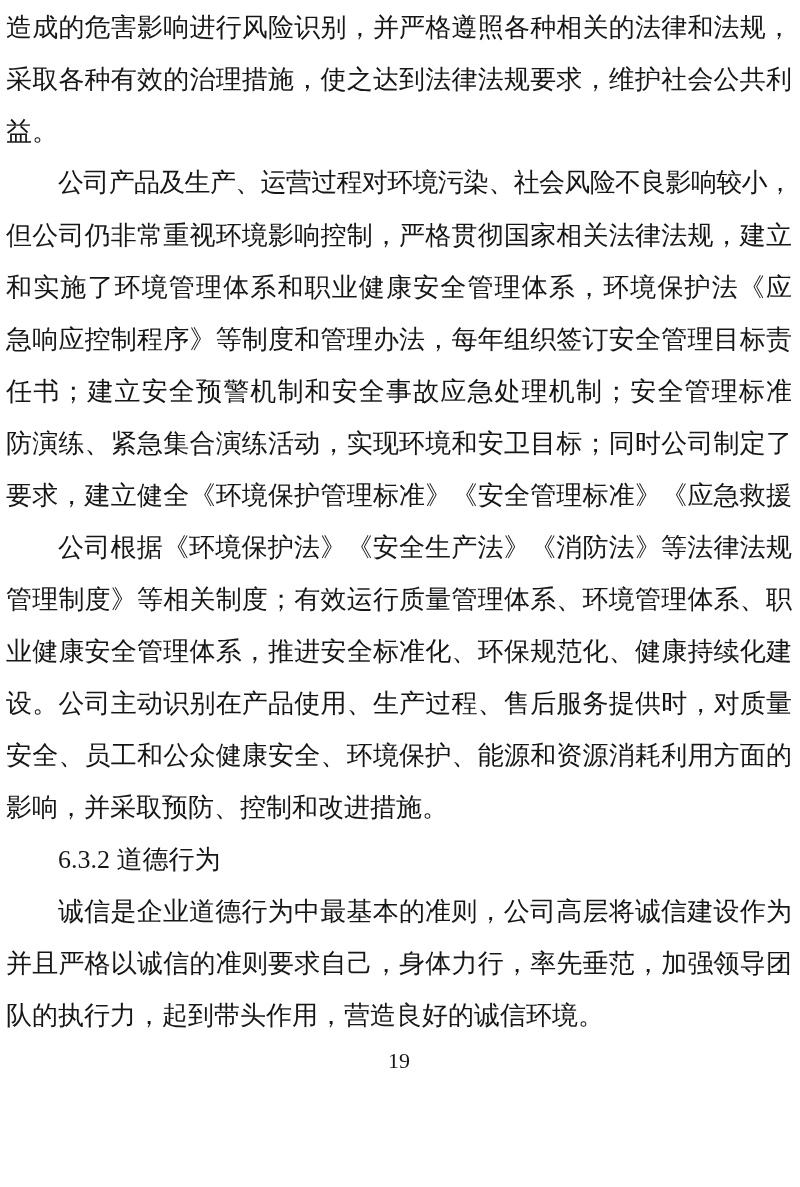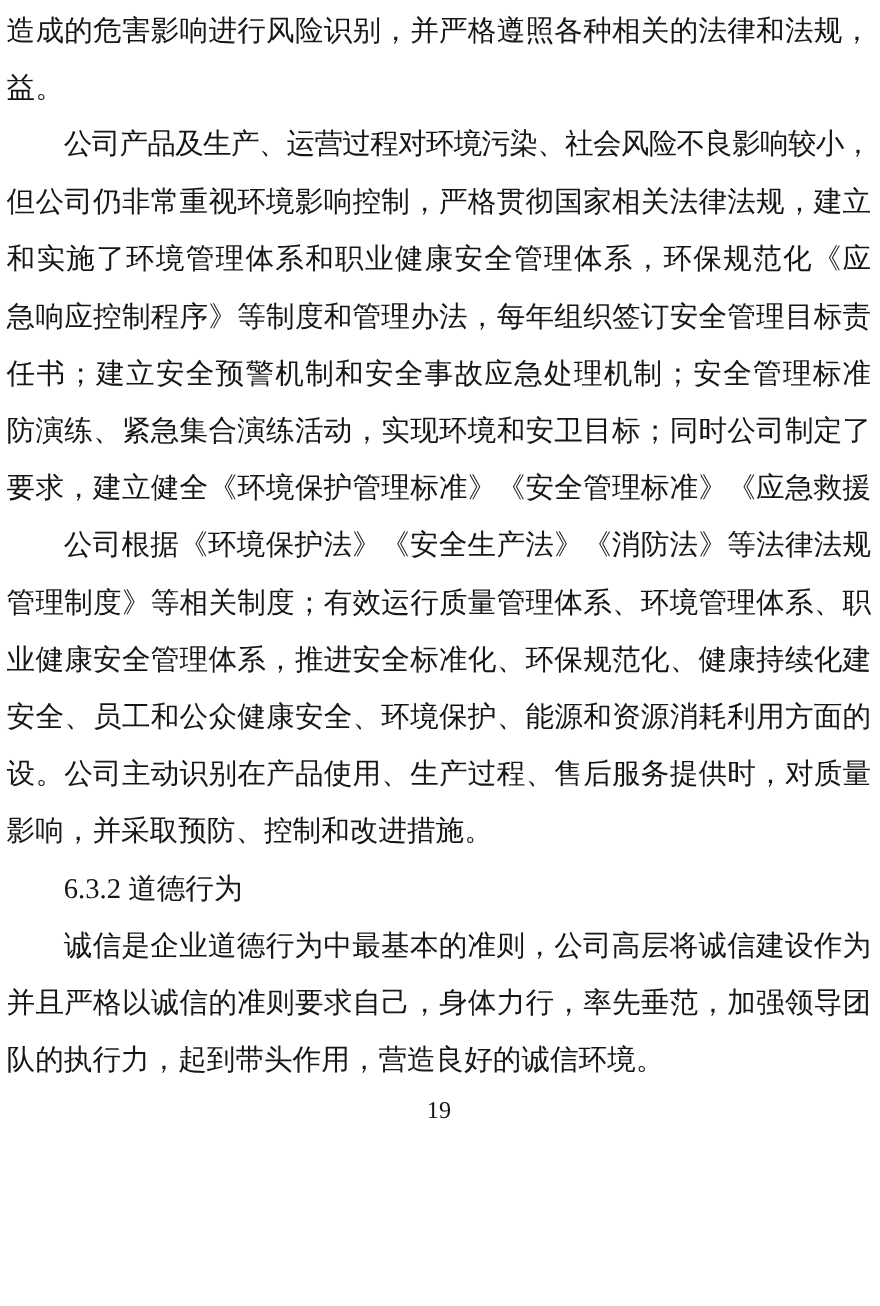--- a/index.html
+++ b/index.html
@@ -46,32 +46,33 @@
     text-align: right;
     text-align-last: center;
     font-size: 22px;
   }
 </style>
 </head>
 <body>
 
 <div class="page">
   <div class="line">造成的危害影响进行风险识别，并严格遵照各种相关的法律和法规，</div>
+  <div class="line">采取各种有效的治理措施，使之达到法律法规要求，维护社会公共利</div>
   <div class="line end">益。</div>
   <div class="line indent tight">公司产品及生产、运营过程对环境污染、社会风险不良影响较小，</div>
   <div class="line">但公司仍非常重视环境影响控制，严格贯彻国家相关法律法规，建立</div>
-  <div class="line">和实施了环境管理体系和职业健康安全管理体系，环保规范化《应</div>
+  <div class="line">和实施了环境管理体系和职业健康安全管理体系，环境保护法《应</div>
   <div class="line">急响应控制程序》等制度和管理办法，每年组织签订安全管理目标责</div>
   <div class="line">任书；建立安全预警机制和安全事故应急处理机制；安全管理标准</div>
   <div class="line">防演练、紧急集合演练活动，实现环境和安卫目标；同时公司制定了</div>
   <div class="line">要求，建立健全《环境保护管理标准》《安全管理标准》《应急救援</div>
   <div class="line indent">公司根据《环境保护法》《安全生产法》《消防法》等法律法规</div>
   <div class="line">管理制度》等相关制度；有效运行质量管理体系、环境管理体系、职</div>
   <div class="line">业健康安全管理体系，推进安全标准化、环保规范化、健康持续化建</div>
+  <div class="line">设。公司主动识别在产品使用、生产过程、售后服务提供时，对质量</div>
   <div class="line">安全、员工和公众健康安全、环境保护、能源和资源消耗利用方面的</div>
-  <div class="line">设。公司主动识别在产品使用、生产过程、售后服务提供时，对质量</div>
   <div class="line end">影响，并采取预防、控制和改进措施。</div>
   <div class="line indent end">6.3.2 道德行为</div>
   <div class="line indent">诚信是企业道德行为中最基本的准则，公司高层将诚信建设作为</div>
   <div class="line">并且严格以诚信的准则要求自己，身体力行，率先垂范，加强领导团</div>
   <div class="line end">队的执行力，起到带头作用，营造良好的诚信环境。</div>
   <div class="page-footer">19</div>
 </div>
 
 </body></html>

